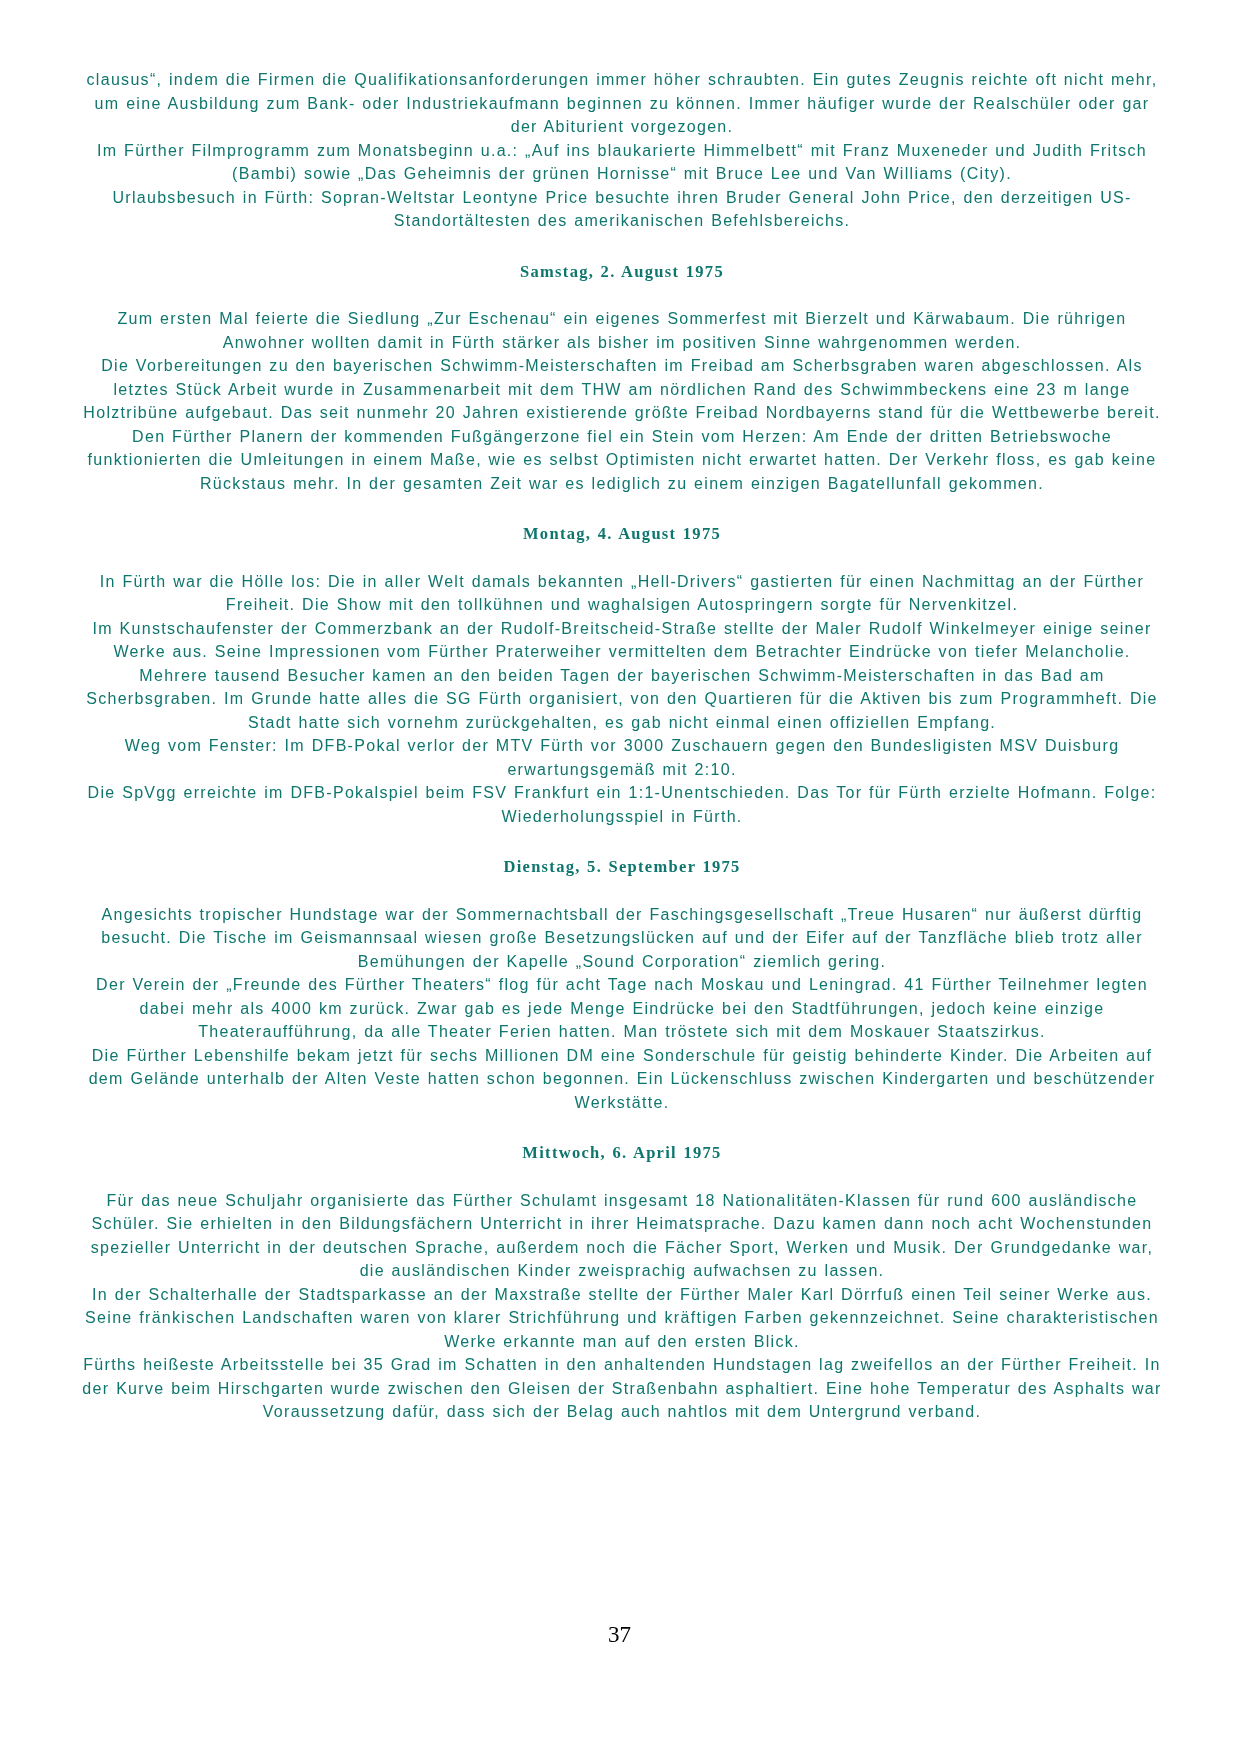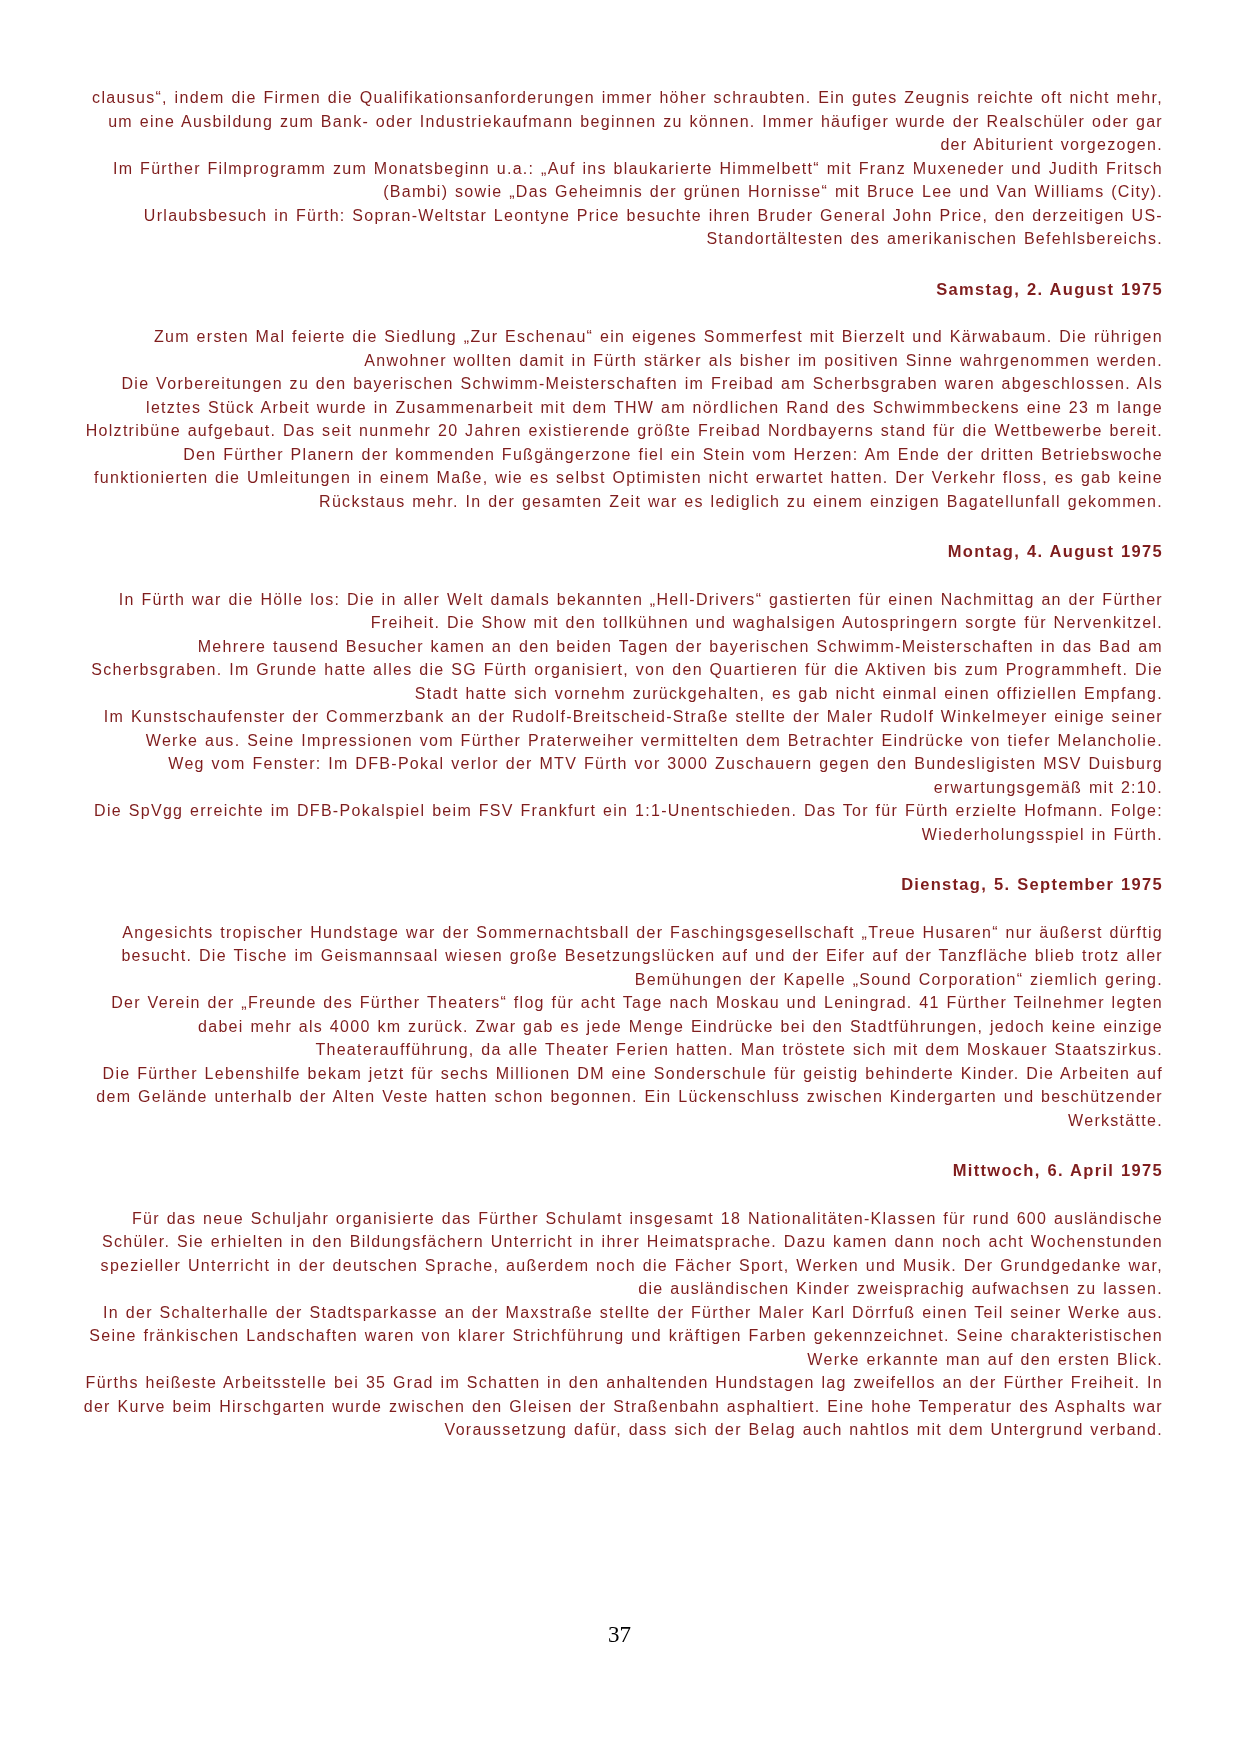--- a/index.html
+++ b/index.html
@@ -11,41 +11,42 @@
     position: relative;
     width: 1239px;
     height: 1753px;
     background: #ffffff;
     overflow: hidden;
     color: #000000;
   }
   .content {
     position: absolute;
     left: 81px;
-    top: 86px;
+    top: 68px;
     width: 1082px;
     font-family: "Liberation Sans", "DejaVu Sans", sans-serif;
     font-size: 16px;
     line-height: 23.5px;
     letter-spacing: 1.3px;
     word-spacing: 1px;
-    text-align: right;
-    color: #7f1d1d;
+    text-align: center;
+    color: #0f766e;
   }
   .content p.para {
     margin: 0;
     padding: 0;
   }
   .content h2.day-heading {
     margin: 27px 0 24px 0;
     padding: 0;
     font-size: 16.5px;
     line-height: 23.5px;
     font-weight: bold;
     letter-spacing: 1.3px;
+    font-family: Liberation Serif, serif;
   }
   .page-footer {
     position: absolute;
     left: 0;
     top: 1622px;
     width: 100%;
     text-align: center;
     font-family: "Liberation Serif", "DejaVu Serif", serif;
     font-size: 23px;
     line-height: 26px;
@@ -62,22 +63,22 @@
         <p class="para">Im Fürther Filmprogramm zum Monatsbeginn u.a.: „Auf ins blaukarierte Himmelbett“ mit Franz Muxeneder und Judith Fritsch (Bambi) sowie „Das Geheimnis der grünen Hornisse“ mit Bruce Lee und Van Williams (City).</p>
         <p class="para">Urlaubsbesuch in Fürth: Sopran-Weltstar Leontyne Price besuchte ihren Bruder General John Price, den derzeitigen US-Standortältesten des amerikanischen Befehlsbereichs.</p>
       </div>
     <div id="sections-block">
         <h2 class="day-heading">Samstag, 2. August 1975</h2>
         <p class="para">Zum ersten Mal feierte die Siedlung „Zur Eschenau“ ein eigenes Sommerfest mit Bierzelt und Kärwabaum. Die rührigen Anwohner wollten damit in Fürth stärker als bisher im positiven Sinne wahrgenommen werden.</p>
         <p class="para">Die Vorbereitungen zu den bayerischen Schwimm-Meisterschaften im Freibad am Scherbsgraben waren abgeschlossen. Als letztes Stück Arbeit wurde in Zusammenarbeit mit dem THW am nördlichen Rand des Schwimmbeckens eine 23 m lange Holztribüne aufgebaut. Das seit nunmehr 20 Jahren existierende größte Freibad Nordbayerns stand für die Wettbewerbe bereit.</p>
         <p class="para">Den Fürther Planern der kommenden Fußgängerzone fiel ein Stein vom Herzen: Am Ende der dritten Betriebswoche funktionierten die Umleitungen in einem Maße, wie es selbst Optimisten nicht erwartet hatten. Der Verkehr floss, es gab keine Rückstaus mehr. In der gesamten Zeit war es lediglich zu einem einzigen Bagatellunfall gekommen.</p>
         <h2 class="day-heading">Montag, 4. August 1975</h2>
         <p class="para">In Fürth war die Hölle los: Die in aller Welt damals bekannten „Hell-Drivers“ gastierten für einen Nachmittag an der Fürther Freiheit. Die Show mit den tollkühnen und waghalsigen Autospringern sorgte für Nervenkitzel.</p>
+        <p class="para">Im Kunstschaufenster der Commerzbank an der Rudolf-Breitscheid-Straße stellte der Maler Rudolf Winkelmeyer einige seiner Werke aus. Seine Impressionen vom Fürther Praterweiher vermittelten dem Betrachter Eindrücke von tiefer Melancholie.</p>
         <p class="para">Mehrere tausend Besucher kamen an den beiden Tagen der bayerischen Schwimm-Meisterschaften in das Bad am Scherbsgraben. Im Grunde hatte alles die SG Fürth organisiert, von den Quartieren für die Aktiven bis zum Programmheft. Die Stadt hatte sich vornehm zurückgehalten, es gab nicht einmal einen offiziellen Empfang.</p>
-        <p class="para">Im Kunstschaufenster der Commerzbank an der Rudolf-Breitscheid-Straße stellte der Maler Rudolf Winkelmeyer einige seiner Werke aus. Seine Impressionen vom Fürther Praterweiher vermittelten dem Betrachter Eindrücke von tiefer Melancholie.</p>
         <p class="para">Weg vom Fenster: Im DFB-Pokal verlor der MTV Fürth vor 3000 Zuschauern gegen den Bundesligisten MSV Duisburg erwartungsgemäß mit 2:10.</p>
         <p class="para">Die SpVgg erreichte im DFB-Pokalspiel beim FSV Frankfurt ein 1:1-Unentschieden. Das Tor für Fürth erzielte Hofmann. Folge: Wiederholungsspiel in Fürth.</p>
         <h2 class="day-heading">Dienstag, 5. September 1975</h2>
         <p class="para">Angesichts tropischer Hundstage war der Sommernachtsball der Faschingsgesellschaft „Treue Husaren“ nur äußerst dürftig besucht. Die Tische im Geismannsaal wiesen große Besetzungslücken auf und der Eifer auf der Tanzfläche blieb trotz aller Bemühungen der Kapelle „Sound Corporation“ ziemlich gering.</p>
         <p class="para">Der Verein der „Freunde des Fürther Theaters“ flog für acht Tage nach Moskau und Leningrad. 41 Fürther Teilnehmer legten dabei mehr als 4000 km zurück. Zwar gab es jede Menge Eindrücke bei den Stadtführungen, jedoch keine einzige Theateraufführung, da alle Theater Ferien hatten. Man tröstete sich mit dem Moskauer Staatszirkus.</p>
         <p class="para">Die Fürther Lebenshilfe bekam jetzt für sechs Millionen DM eine Sonderschule für geistig behinderte Kinder. Die Arbeiten auf dem Gelände unterhalb der Alten Veste hatten schon begonnen. Ein Lückenschluss zwischen Kindergarten und beschützender Werkstätte.</p>
         <h2 class="day-heading">Mittwoch, 6. April 1975</h2>
         <p class="para">Für das neue Schuljahr organisierte das Fürther Schulamt insgesamt 18 Nationalitäten-Klassen für rund 600 ausländische Schüler. Sie erhielten in den Bildungsfächern Unterricht in ihrer Heimatsprache. Dazu kamen dann noch acht Wochenstunden spezieller Unterricht in der deutschen Sprache, außerdem noch die Fächer Sport, Werken und Musik. Der Grundgedanke war, die ausländischen Kinder zweisprachig aufwachsen zu lassen.</p>
         <p class="para">In der Schalterhalle der Stadtsparkasse an der Maxstraße stellte der Fürther Maler Karl Dörrfuß einen Teil seiner Werke aus. Seine fränkischen Landschaften waren von klarer Strichführung und kräftigen Farben gekennzeichnet. Seine charakteristischen Werke erkannte man auf den ersten Blick.</p>
         <p class="para">Fürths heißeste Arbeitsstelle bei 35 Grad im Schatten in den anhaltenden Hundstagen lag zweifellos an der Fürther Freiheit. In der Kurve beim Hirschgarten wurde zwischen den Gleisen der Straßenbahn asphaltiert. Eine hohe Temperatur des Asphalts war Voraussetzung dafür, dass sich der Belag auch nahtlos mit dem Untergrund verband.</p>

